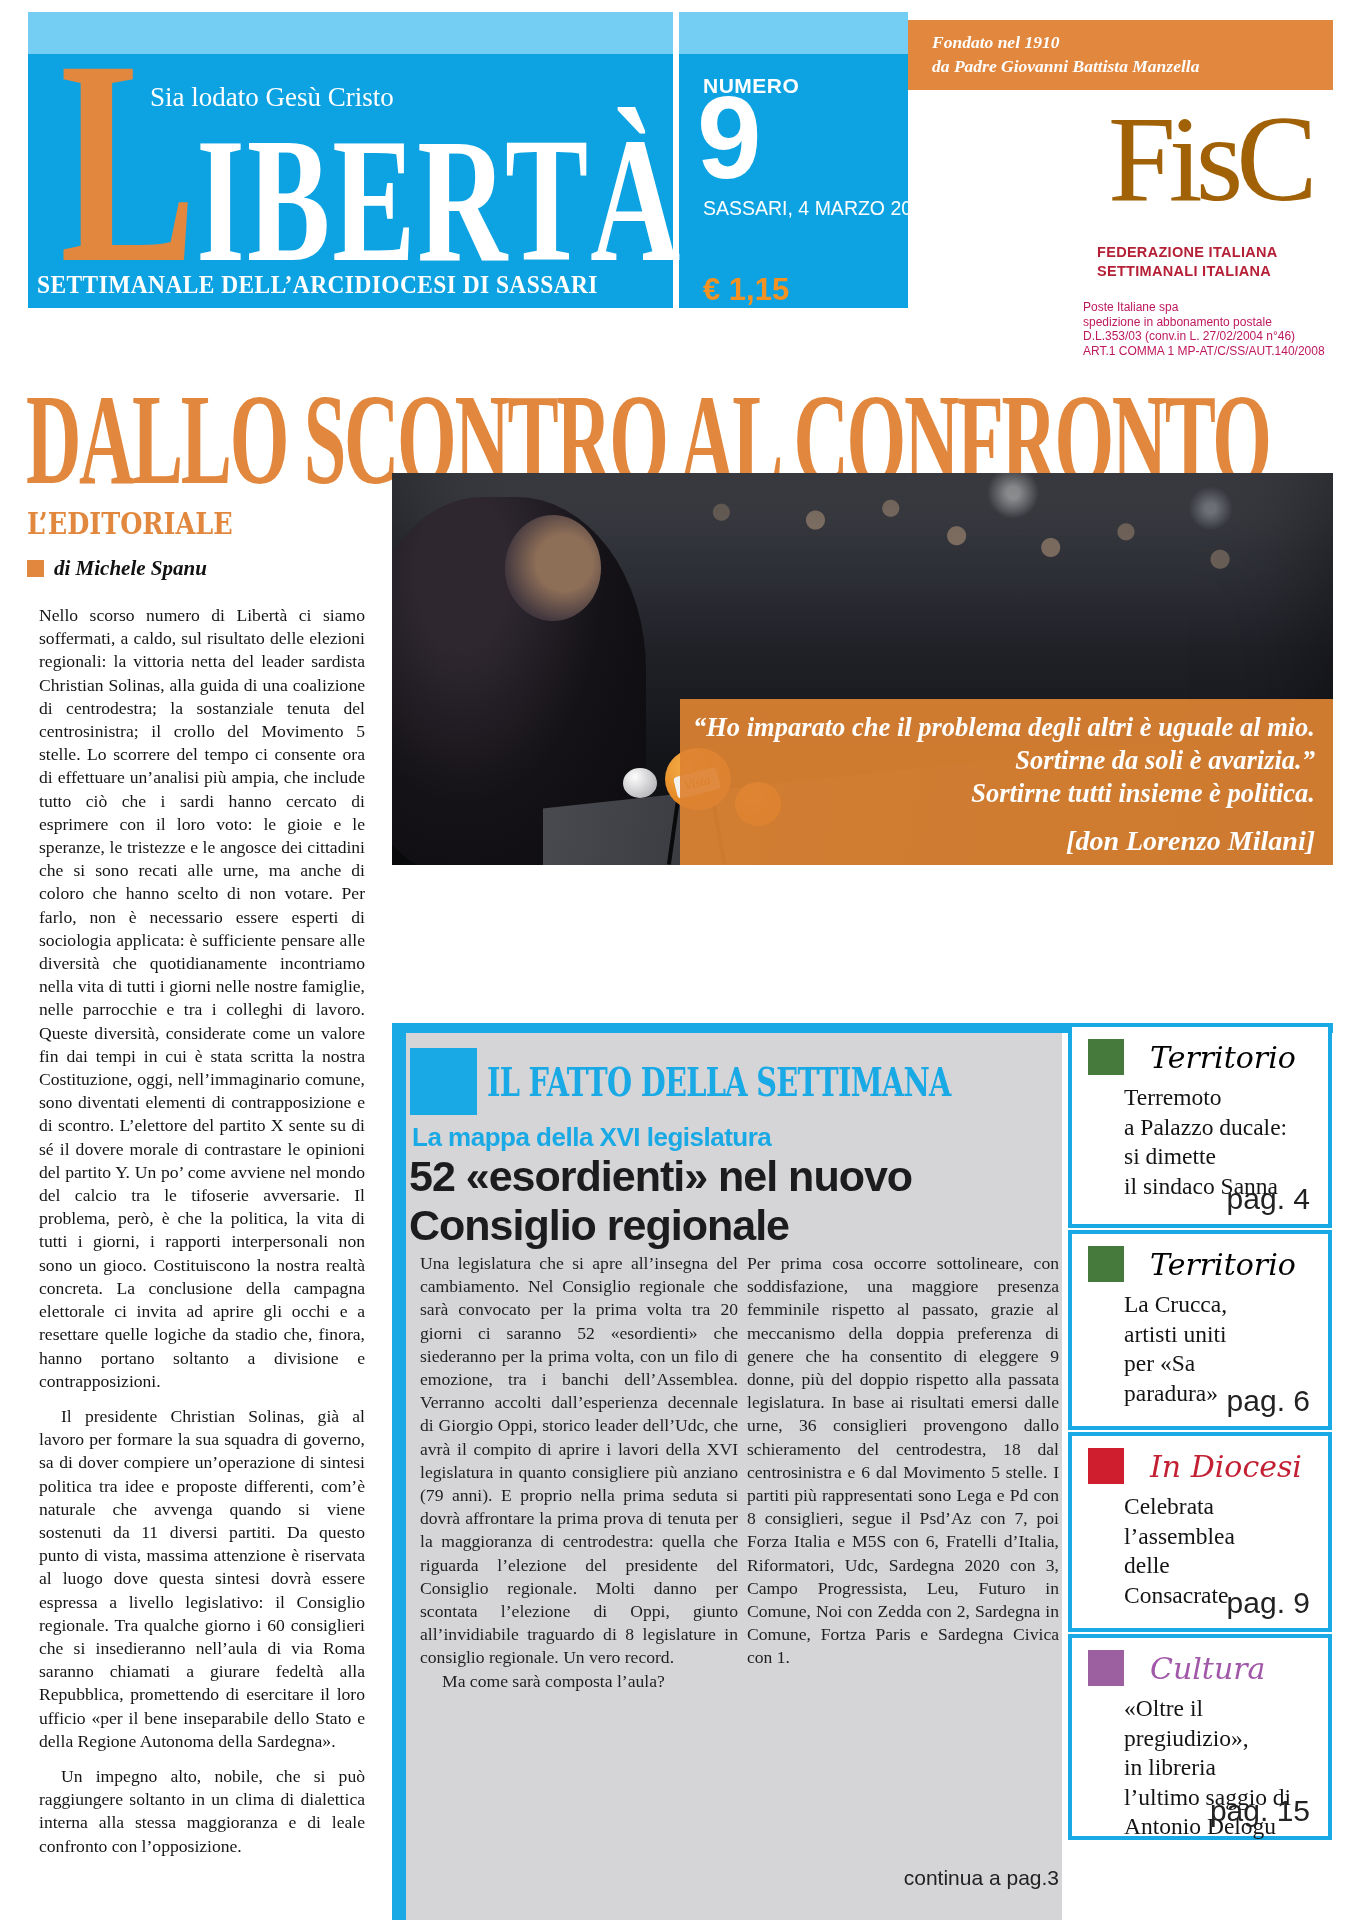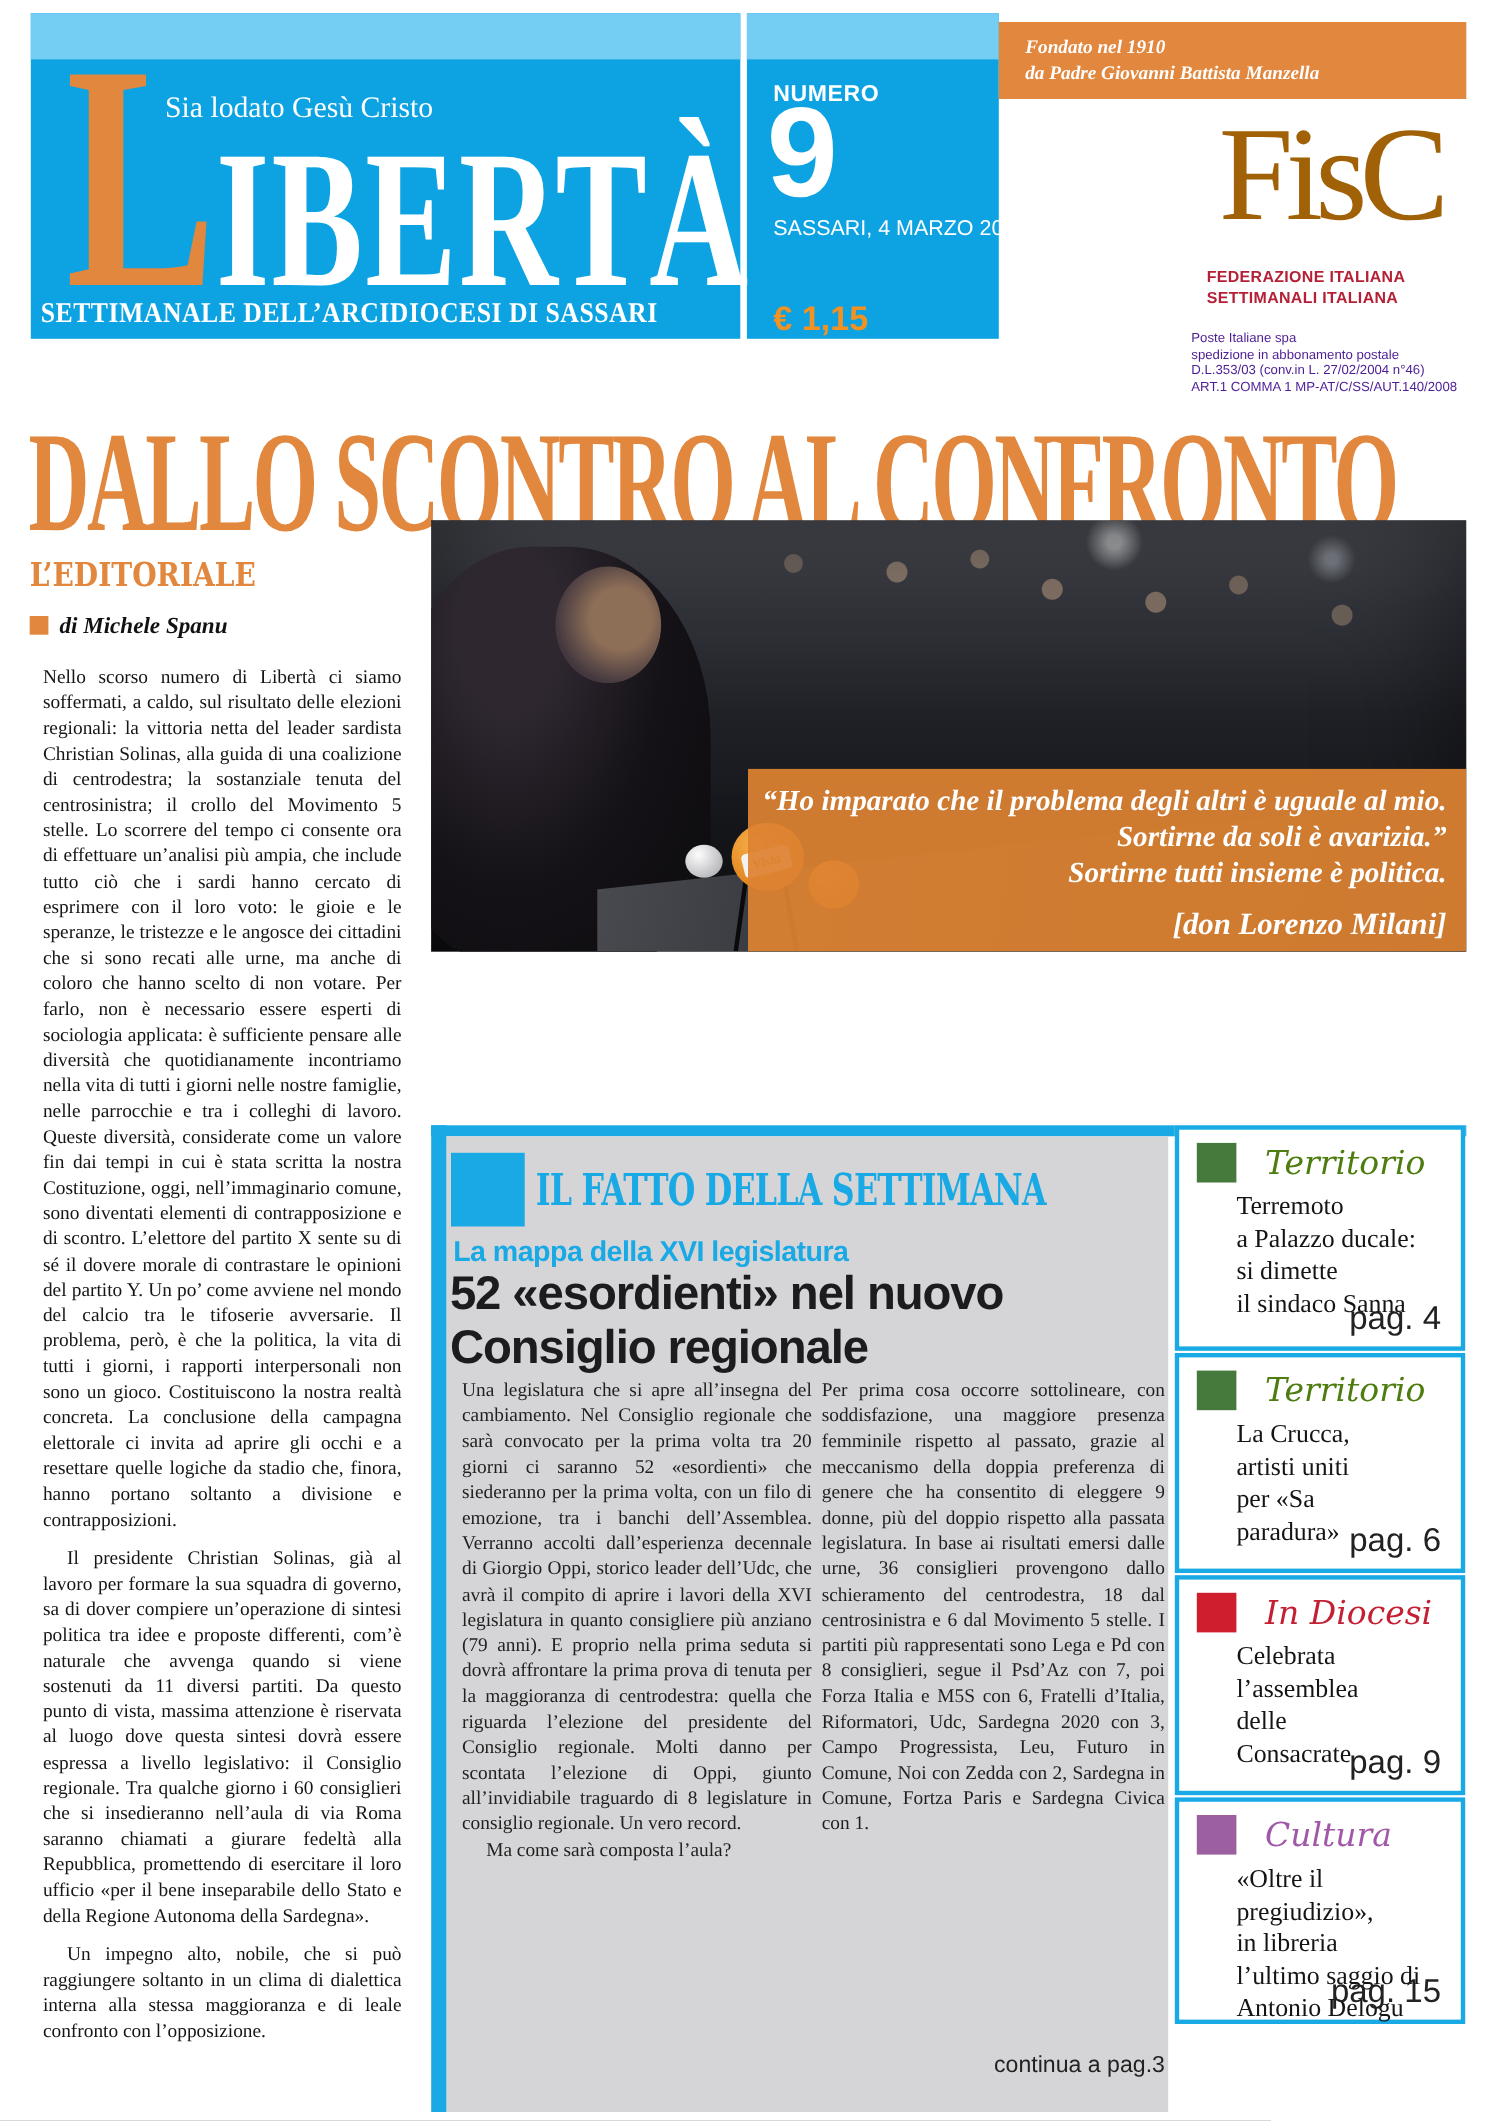--- a/index.html
+++ b/index.html
@@ -27,21 +27,21 @@
                 font-weight:bold;color:#f29222;font-size:31px;}
 
   .founded{position:absolute;left:908px;top:20px;width:425px;height:70px;background:#e2873e;
            color:#fff;font-style:italic;font-weight:bold;font-size:17.5px;line-height:24px;
            padding:10px 0 0 24px;box-sizing:border-box;}
   .fisc-logo{position:absolute;left:1108px;top:92px;font-size:122px;color:#a16207;
              letter-spacing:-7px;line-height:1.1;}
   .fisc-fed{position:absolute;left:1097px;top:243px;font-family:"Liberation Sans",sans-serif;
             font-weight:bold;font-size:14.5px;color:#b52036;line-height:19px;letter-spacing:.3px;}
   .postal{position:absolute;left:1083px;top:300px;font-family:"Liberation Sans",sans-serif;
-          font-size:12px;color:#4c1d95;line-height:14.5px;}
+          font-size:12px;color:#be185d;line-height:14.5px;}
 
   
   .main-headline{position:absolute;left:26px;top:374px;font-weight:bold;color:#e2873e;
                  font-size:130px;letter-spacing:-4px;white-space:nowrap;line-height:1;
                  transform:scaleX(.59);transform-origin:left top;}
   .editorial-kicker{position:absolute;left:27px;top:506px;font-family:"DejaVu Serif",serif;
                     font-weight:bold;color:#e2873e;font-size:30px;transform:scaleX(.85);
                     transform-origin:left top;white-space:nowrap;}
   .byline{position:absolute;left:27px;top:556px;font-size:21px;font-style:italic;font-weight:bold;color:#111;
           display:flex;align-items:center;}
@@ -117,21 +117,21 @@
   .sb-box{position:absolute;left:1068px;width:264px;background:#fff;border:4px solid #19a9e5;
           box-sizing:border-box;}
   .sb1{top:1023px;height:205px;}
   .sb2{top:1230px;height:200px;}
   .sb3{top:1432px;height:200px;}
   .sb4{top:1634px;height:206px;}
   .sb-head{display:flex;align-items:center;padding:12px 0 0 16px;}
   .sb-sq{width:36px;height:36px;margin-right:26px;flex:0 0 auto;}
   .bg-green{background:#46793c;} .bg-red{background:#cf1f2e;} .bg-purple{background:#9c5fa0;}
   .sb-label{font-family:"DejaVu Serif",serif;font-style:italic;font-size:30px;}
-  .c-green{color:#4d7c0f;} .c-red{color:#c32034;} .c-purple{color:#a158a8;}
+  .c-green{color:#000000;} .c-red{color:#c32034;} .c-purple{color:#a158a8;}
   .sb-title{padding:8px 10px 0 52px;font-size:23.5px;line-height:29.5px;color:#141414;white-space:pre-line;}
   .sb-page{position:absolute;right:18px;bottom:8px;font-family:"Liberation Sans",sans-serif;
            font-size:30px;color:#222;}
 </style>
 </head>
 <body>
 
 <div class="page">
 
   <div class="mast-left">

